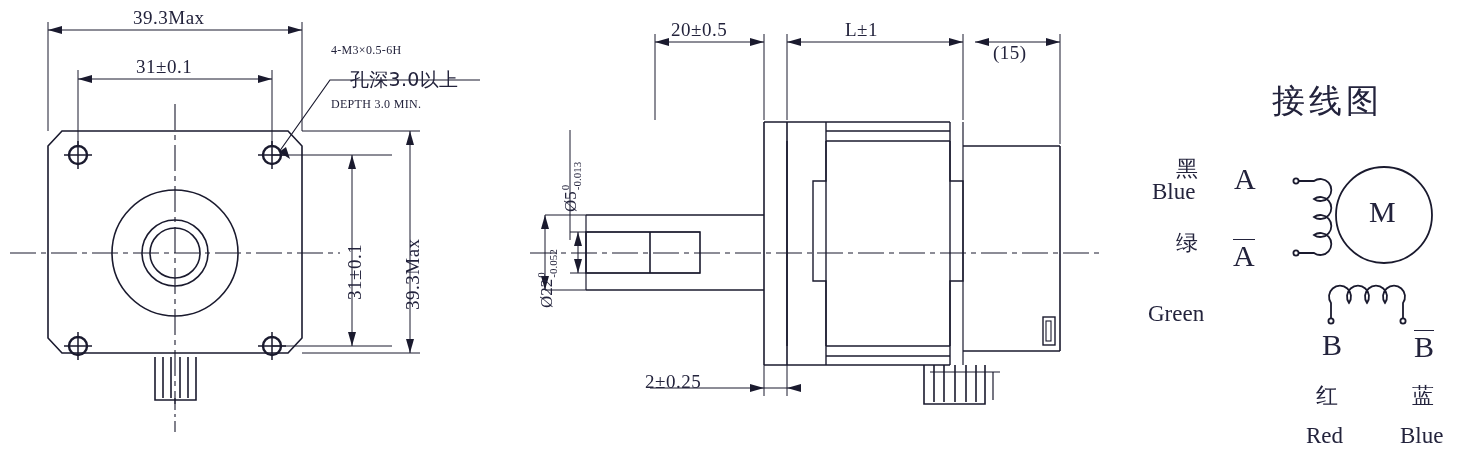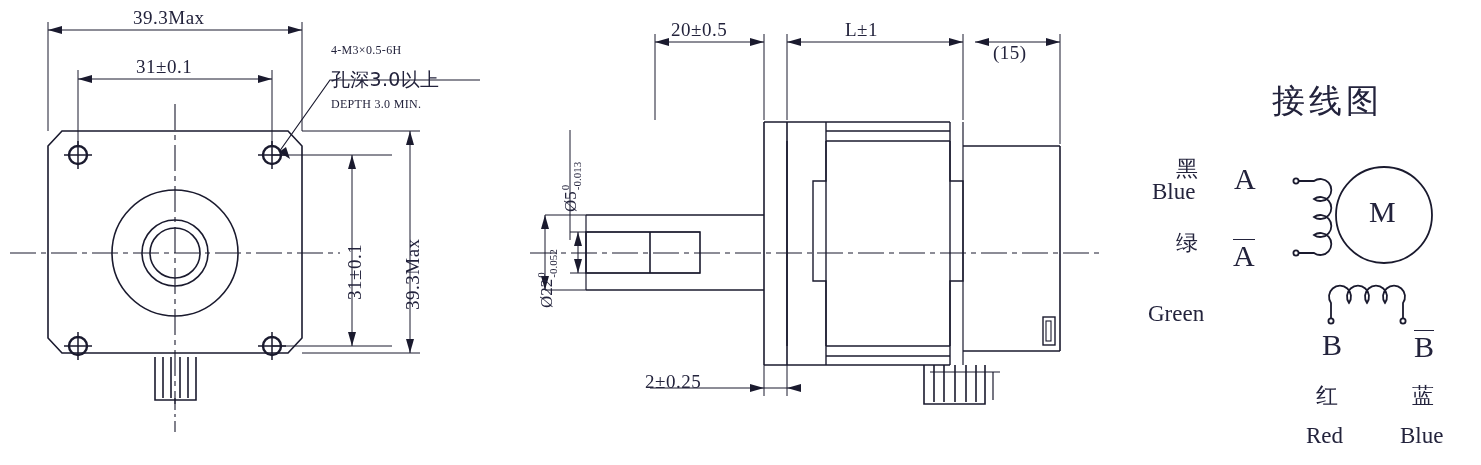--- a/index.html
+++ b/index.html
@@ -5,21 +5,21 @@
   html,body{margin:0;padding:0;background:#ffffff;}
   body{width:1481px;height:465px;position:relative;overflow:hidden;
        font-family:"Liberation Serif",serif;color:#1a1a2e;}
   #sheet{position:absolute;left:0;top:0;width:1481px;height:465px;}
   svg{position:absolute;left:0;top:0;width:1481px;height:465px;}
   .lbl{position:absolute;white-space:nowrap;color:#23233c;
        font-family:"Liberation Serif",serif;line-height:1;}
   .dim{font-size:19px;letter-spacing:.5px;}
   .dimv{transform-origin:0 0;transform:rotate(-90deg);}
   .note{font-size:12px;letter-spacing:.3px;}
-  .cn{font-family:"DejaVu Sans",sans-serif;font-size:19px;}
+  .cn{font-family:"DejaVu Sans",sans-serif;font-size:19px;margin-left:19px;}
   .wtitle{font-family:"DejaVu Sans",sans-serif;font-size:33px;letter-spacing:4px;}
   .wcn{font-family:"DejaVu Sans",sans-serif;font-size:22px;}
   .wen{font-size:23px;}
   .phase{font-size:30px;}
   .phbar{border-top:1.6px solid #23233c;padding-top:1px;}
   .frac{display:inline-block;vertical-align:middle;font-size:11px;
         line-height:1.06;text-align:left;margin-left:1px;}
   .wm{position:absolute;font-family:"DejaVu Sans",sans-serif;
       font-size:44px;color:#050505;letter-spacing:0px;}
 </style>

